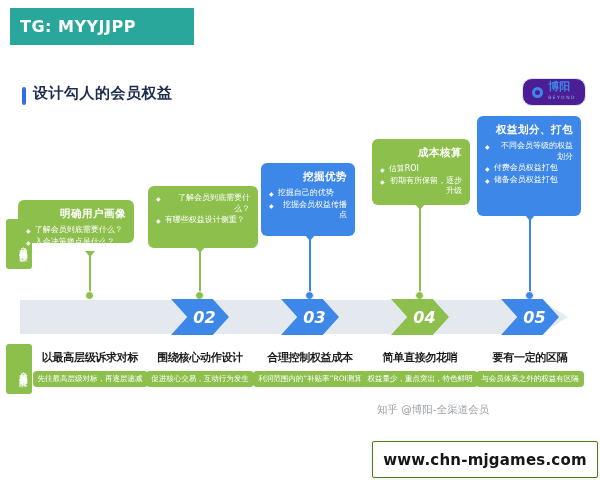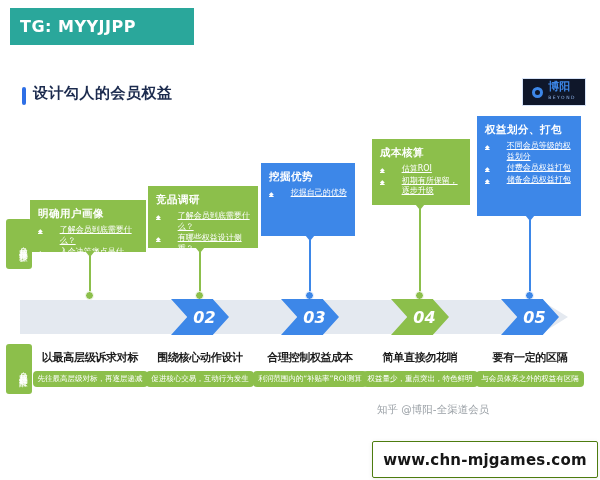--- a/index.html
+++ b/index.html
@@ -16,21 +16,21 @@
     background:#2AA79B;color:#fff;font-size:16px;font-weight:bold;
     display:flex;align-items:center;padding-left:10px;box-sizing:border-box;
     letter-spacing:.5px;
   }
 
   
   .title-bar{position:absolute;left:22px;top:87px;width:4px;height:18px;background:#2E6FE6;border-radius:2px;}
   .page-title{position:absolute;left:33px;top:84px;font-size:15px;font-weight:bold;color:#1C2B4E;letter-spacing:.5px;}
   .logo{
     position:absolute;right:14px;top:78px;height:26px;
-    border:1px solid #d7e3f7;border-radius:0;background:#0f172a;
+    border:1px solid #d7e3f7;border-radius:10px;background:#4c1d95;
     display:flex;align-items:center;gap:5px;padding:0 9px;
   }
   .logo-ring{width:11px;height:11px;border:3px solid #3D87E8;border-radius:50%;box-sizing:border-box;}
   .logo-txt{display:flex;flex-direction:column;line-height:11px;}
   .logo-name{font-size:11px;font-weight:bold;color:#3D87E8;}
   .logo-sub{font-size:4.5px;color:#8fb3ea;letter-spacing:1.5px;}
 
   
   .side-badge{
     position:absolute;left:6px;width:26px;height:50px;background:#8CBF4B;color:#fff;
@@ -49,26 +49,26 @@
     position:absolute;top:299px;width:58px;height:36px;color:#fff;
     font-size:16px;font-weight:bold;font-style:italic;
     display:flex;align-items:center;justify-content:center;padding-left:9px;box-sizing:border-box;
     clip-path:polygon(0 0,72% 0,100% 50%,72% 100%,0 100%,28% 50%);
   }
   .chev.blue{background:#3D87E8;}
   .chev.green{background:#8CBF4B;}
   .chev.s1{left:61px;} .chev.s2{left:171px;} .chev.s3{left:281px;} .chev.s4{left:391px;} .chev.s5{left:501px;}
 
   
-  .callout{position:absolute;border-radius:0;color:#fff;padding:7px 8px;box-sizing:border-box;}
+  .callout{position:absolute;border-radius:6px;color:#fff;padding:7px 8px;box-sizing:border-box;text-align:right;}
   .callout.green{background:#8CBF4B;} .callout.blue{background:#3D87E8;}
   .c-title{font-size:10.5px;font-weight:bold;margin-bottom:4px;letter-spacing:.5px;}
-  .c-bullet{font-size:8px;line-height:10.5px;display:flex;gap:17px;margin-bottom:1px;text-decoration:underline;}
+  .c-bullet{font-size:8px;line-height:10.5px;display:flex;gap:4px;margin-bottom:1px;}
   .mk::before{content:"◆";font-size:6px;position:relative;top:1px;}
-  .callout.s1{left:30px;top:200px;width:116px;height:52px;}
+  .callout.s1{left:18px;top:200px;width:116px;height:43px;}
   .callout.s2{left:148px;top:186px;width:110px;height:62px;}
   .callout.s3{left:261px;top:163px;width:94px;height:73px;}
   .callout.s4{left:372px;top:139px;width:98px;height:66px;}
   .callout.s5{left:477px;top:116px;width:104px;height:100px;}
 
   
   .pointer{position:absolute;width:0;height:0;border-left:5px solid transparent;border-right:5px solid transparent;border-top:6px solid #8CBF4B;}
   .pointer.blue{border-top-color:#3D87E8;}
   .pointer.s1{left:85px;top:251px;} .pointer.s2{left:195px;top:247px;}
   .pointer.s3{left:305px;top:235px;} .pointer.s4{left:415px;top:204px;} .pointer.s5{left:525px;top:215px;}
@@ -136,21 +136,20 @@
   </div>
   <div class="pointer s1"></div>
   <div class="connector s1"></div>
   <div class="dot s1"></div>
   <div class="bcol s1">
     <div class="b-title">以最高层级诉求对标</div>
     <div class="b-note">先往最高层级对标，再逐层递减</div>
   </div>
 
   <div class="callout green s2">
-    <div class="c-title">竞品调研</div>
     <div class="c-bullet">
         <span class="mk"></span>
         <span>了解会员到底需要什么？</span>
       </div>
     <div class="c-bullet">
         <span class="mk"></span>
         <span>有哪些权益设计侧重？</span>
       </div>
   </div>
   <div class="pointer s2"></div>
@@ -161,20 +160,24 @@
     <div class="b-title">围绕核心动作设计</div>
     <div class="b-note">促进核心交易，互动行为发生</div>
   </div>
 
   <div class="callout blue s3">
     <div class="c-title">挖掘优势</div>
     <div class="c-bullet">
         <span class="mk"></span>
         <span>挖掘自己的优势</span>
       </div>
+    <div class="c-bullet">
+        <span class="mk"></span>
+        <span>挖掘会员权益传播点</span>
+      </div>
   </div>
   <div class="pointer blue s3"></div>
   <div class="connector blue s3"></div>
   <div class="dot blue s3"></div>
   <div class="chev blue s3">03</div>
   <div class="bcol s3">
     <div class="b-title">合理控制权益成本</div>
     <div class="b-note">利润范围内的“补贴率”ROI测算</div>
   </div>
 

